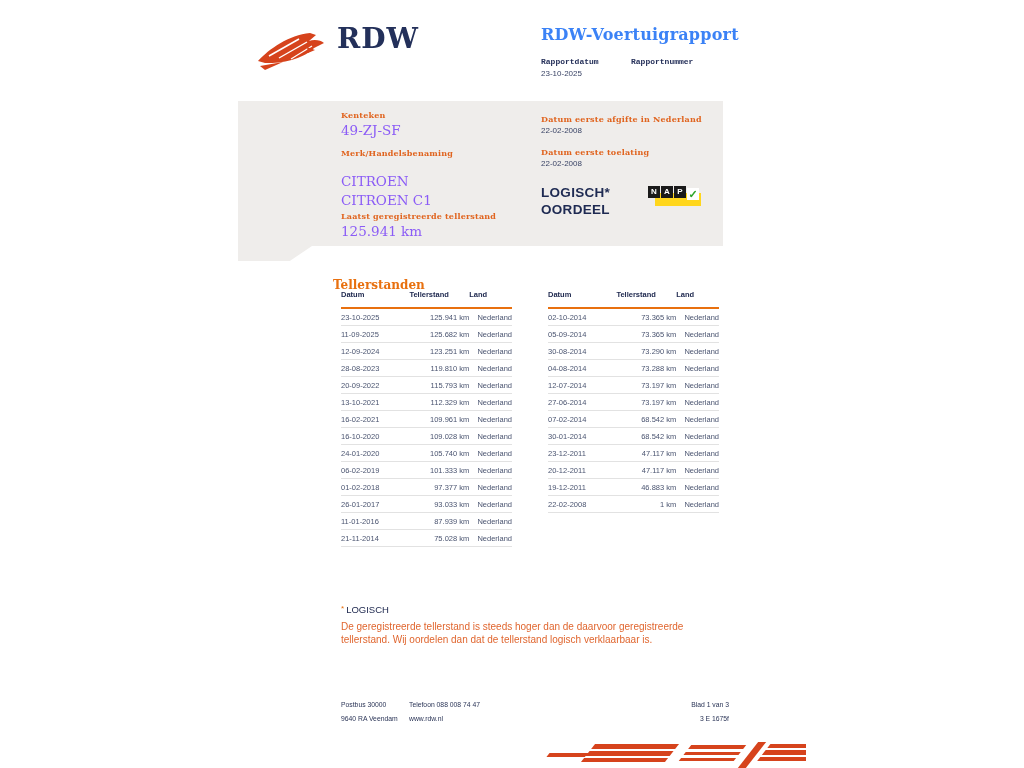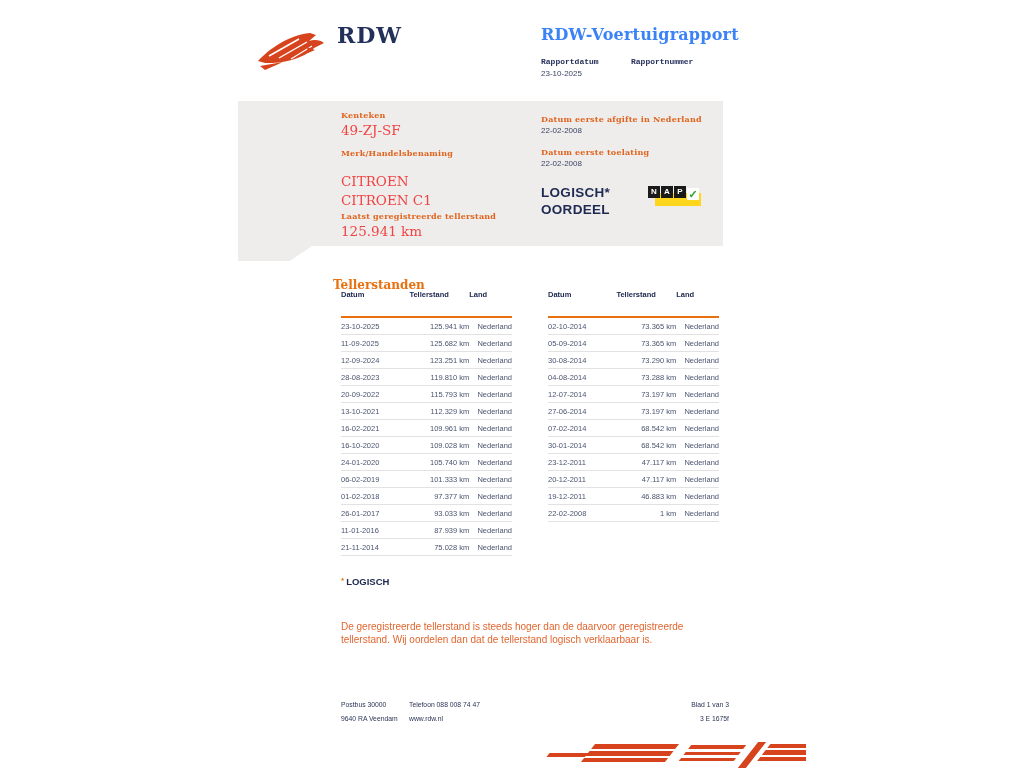--- a/index.html
+++ b/index.html
@@ -6,21 +6,21 @@
   body{
     width:1024px;height:768px;position:relative;background:#ffffff;
     font-family:"Liberation Sans", sans-serif;overflow:hidden;
     -webkit-font-smoothing:antialiased;
   }
   .abs{position:absolute;}
 
   
   .logo-word{
     left:337px;top:22px;font-family:"DejaVu Serif", serif;font-weight:bold;
-    font-size:22px;letter-spacing:1px;color:#23305A;
+    font-size:28px;letter-spacing:1px;color:#23305A;
   }
   .report-title{
     left:541px;top:25px;font-family:"DejaVu Serif", serif;font-weight:bold;
     font-size:16px;color:#3b82f6;letter-spacing:0.2px;
   }
   .meta-label{
     font-family:Liberation Mono, monospace;font-weight:bold;font-size:8px;color:#232E58;
   }
   .meta-value{font-size:8px;color:#3A4466;}
 
@@ -28,21 +28,21 @@
   .panel{left:238px;top:101px;width:485px;height:145px;background:#EFEDEB;}
   .panel-tail{
     left:238px;top:246px;width:74px;height:15px;background:#EFEDEB;
     clip-path:polygon(0 0,100% 0,70% 100%,0 100%);
   }
   .field-label{
     font-family:"DejaVu Serif", serif;font-weight:bold;font-size:8px;
     color:#E0641F;letter-spacing:0.2px;
   }
   .field-value-lg{
-    font-family:"DejaVu Serif", serif;font-size:13.5px;color:#ef4444;line-height:19px;
+    font-family:"DejaVu Serif", serif;font-size:13.5px;color:#8b5cf6;line-height:19px;
   }
   .field-value-sm{font-size:8px;color:#3A4466;}
   .oordeel{
     left:541px;top:184px;font-size:13.5px;font-weight:bold;color:#1E2A52;
     line-height:17px;letter-spacing:0.3px;white-space:pre-line;
   }
 
   
   .nap{left:648px;top:184px;width:54px;height:26px;}
   .nap-yellow{position:absolute;left:7px;top:9px;width:46px;height:13px;background:#FFD61C;}
@@ -58,33 +58,33 @@
   
   .tables-heading{
     left:333px;top:278px;font-family:"DejaVu Serif", serif;font-weight:bold;
     font-size:12px;color:#E8700F;
   }
   table.odo{border-collapse:collapse;width:171px;table-layout:fixed;}
   #table-left{position:absolute;left:341px;top:290px;}
   #table-right{position:absolute;left:548px;top:290px;}
   table.odo th{
     font-size:7.5px;color:#202A50;border-bottom:2px solid #E8700F;
-    padding:0 0 17px 0;text-align:left;
+    padding:0 0 8px 0;text-align:left;
   }
   table.odo td{
     font-size:7.5px;color:#4A5470;border-bottom:1px solid #E2E2E2;
     padding:4px 0 3px 0;white-space:nowrap;
   }
   .c-datum{width:40%;text-align:left;}
   .c-km{width:35%;text-align:right;}
   .c-land{width:25%;text-align:right;}
   th.c-km,th.c-land{text-align:right;}
 
   
-  .note-title{left:341px;top:576px;font-size:9.5px;font-weight:bold;color:#202A50;}
+  .note-title{left:341px;top:604px;font-size:9.5px;font-weight:normal;color:#202A50;}
   .note-star{color:#E8700F;margin-right:2px;font-size:8px;vertical-align:2px;}
   .note-body{
     left:341px;top:621px;width:392px;font-size:10px;line-height:12.5px;color:#E0662F;
   }
 
   
   .foot{font-size:6.8px;color:#2B3557;}
   .foot-right{text-align:right;width:100px;}
 
   

